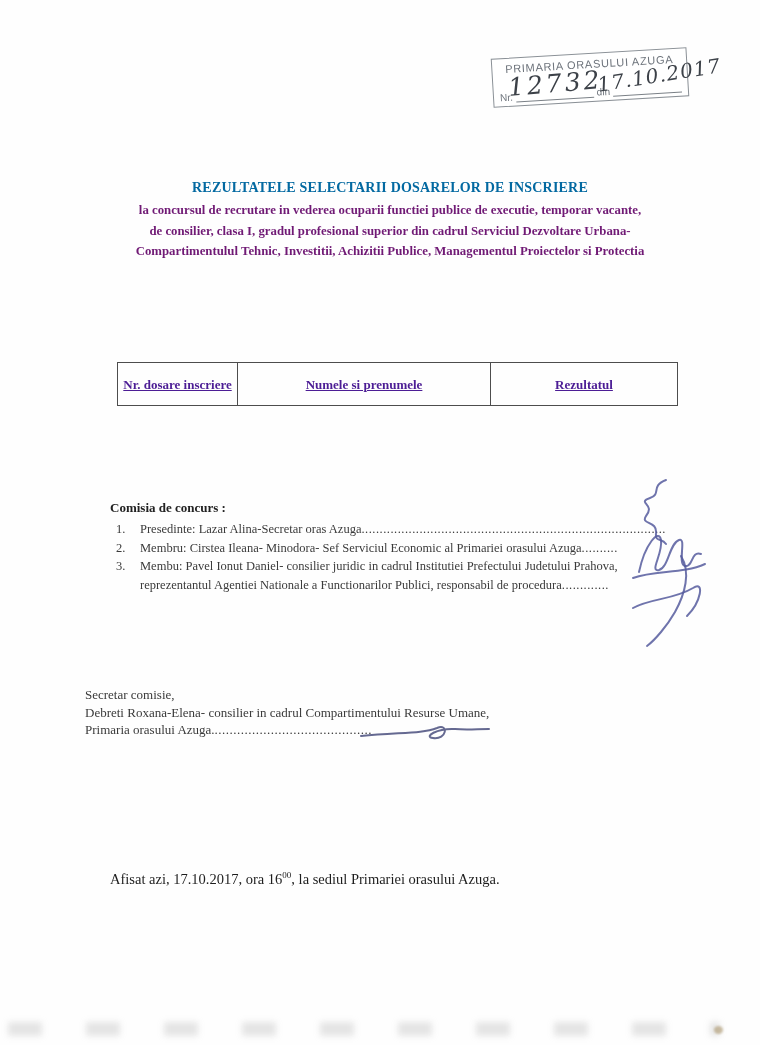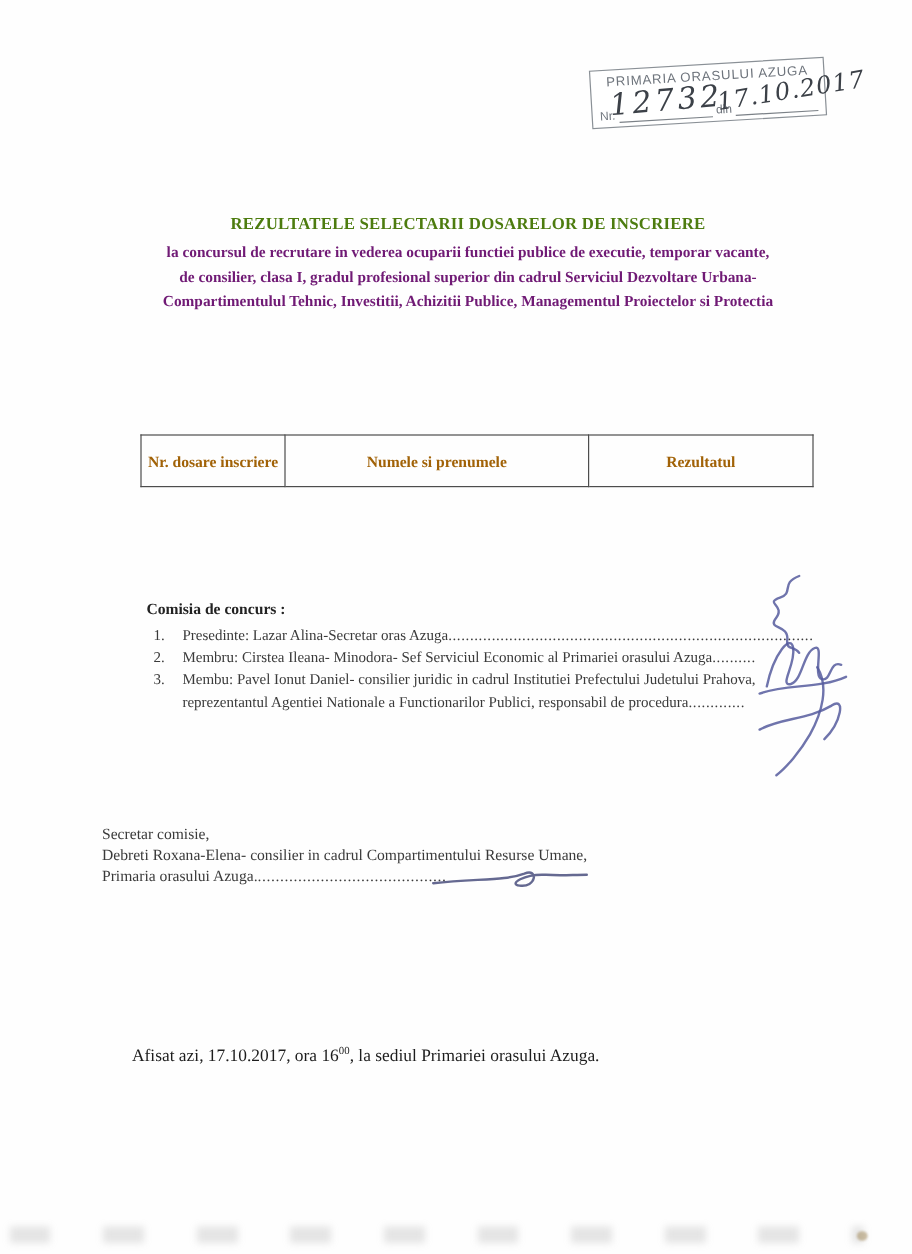--- a/index.html
+++ b/index.html
@@ -32,39 +32,40 @@
   .s-line-2{flex:1;}
   .hw{
     position:absolute;font-family:"DejaVu Serif",serif;font-style:italic;
     color:#3c4148;white-space:nowrap;
   }
   .hw-nr{left:508px;top:69px;font-size:25px;letter-spacing:3px;transform:rotate(-5deg);}
   .hw-date{left:597px;top:63px;font-size:20px;letter-spacing:1px;transform:rotate(-9deg);}
 
   
   .titleblock{position:absolute;left:60px;top:180px;width:660px;text-align:center;}
-  .doc-title{font-size:14px;font-weight:bold;letter-spacing:.2px;margin-bottom:4px;color:#4d7c0f;}
+  .doc-title{font-size:14px;font-weight:bold;letter-spacing:.2px;margin-bottom:4px;color:#0369a1;}
   .sub{font-size:12.8px;font-weight:bold;line-height:20.5px;color:#701a75;}
 
   
   .results{
     position:absolute;left:117px;top:362px;width:533px;
     border-collapse:collapse;table-layout:fixed;
   }
   .results th,.results td{
     border:1.3px solid #4d4d4d;
-    font-size:13px;font-weight:bold;text-align:center;color:#a16207;
+    font-size:13px;font-weight:bold;text-align:center;color:#4c1d95;
     padding:0 4px;
+    text-decoration:underline;
   }
   .results th{height:42px;line-height:17px;}
   .results td{height:27px;}
   .c1{width:111px;} .c2{width:244px;} .c3{width:178px;margin-left:20px;}
 
   
-  .commission{position:absolute;left:122px;top:500px;width:556px;}
+  .commission{position:absolute;left:110px;top:500px;width:556px;}
   .com-head{font-size:13px;font-weight:bold;margin-bottom:4px;color:#222;}
   .com-item{
     font-size:12.5px;line-height:18.6px;color:#3a3a3a;
     white-space:nowrap;overflow:hidden;width:556px;
   }
   .com-num{display:inline-block;width:24px;padding-left:6px;box-sizing:content-box;}
   .com-cont{padding-left:30px;}
   .com-dots{letter-spacing:.5px;color:#3a3a3a;}
 
   

